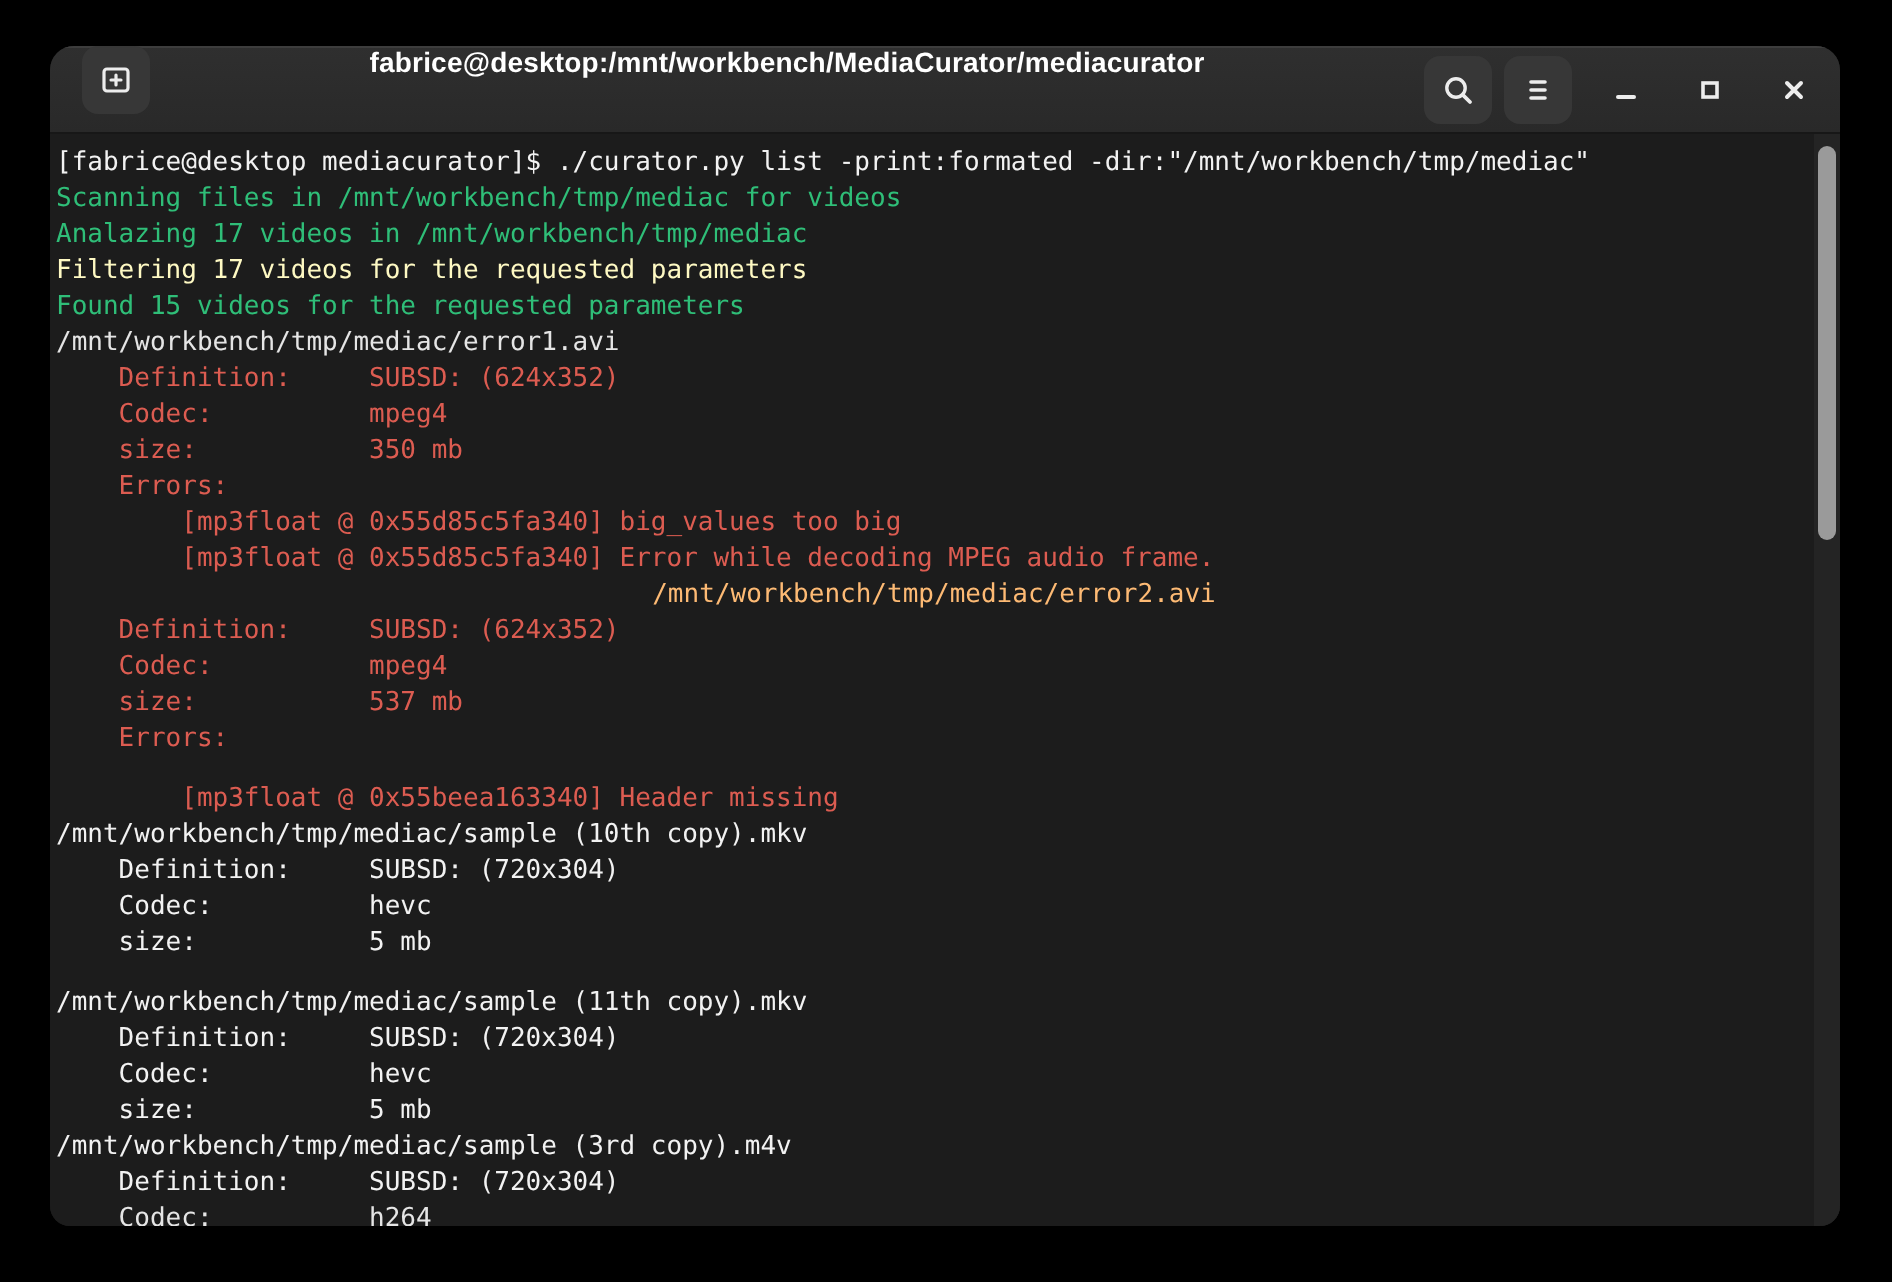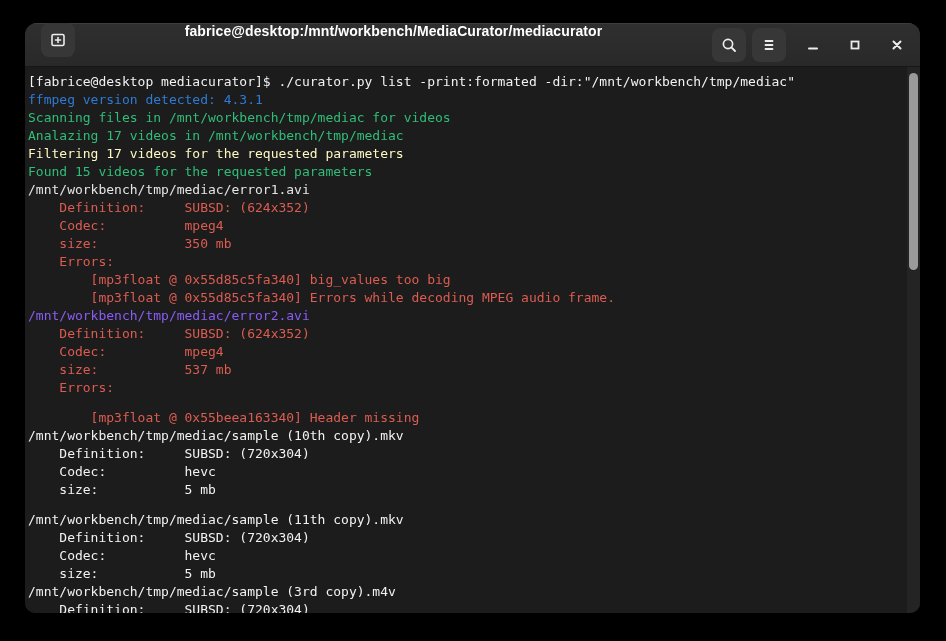--- a/index.html
+++ b/index.html
@@ -155,33 +155,32 @@
             <path d="M4.5 4.5 L11.5 11.5 M11.5 4.5 L4.5 11.5" stroke="#ededed" stroke-width="2" stroke-linecap="round"></path>
           </svg>
         </span>
       </button>
     </div>
   </div>
 
   <div class="terminal">
     <div class="term-content">
         <div class="term-line" style="color: rgb(242, 242, 242);">[fabrice@desktop mediacurator]$ ./curator.py list -print:formated -dir:"/mnt/workbench/tmp/mediac"</div>
-        <div class="term-line" style="color: rgb(46, 123, 214);">ffmpeg version detected: 4.3.1</div>
         <div class="term-line" style="color: rgb(47, 190, 120);">Scanning files in /mnt/workbench/tmp/mediac for videos</div>
         <div class="term-line" style="color: rgb(47, 190, 120);">Analazing 17 videos in /mnt/workbench/tmp/mediac</div>
         <div class="term-line" style="color: #fef9c3;">Filtering 17 videos for the requested parameters</div>
         <div class="term-line" style="color: rgb(47, 190, 120);">Found 15 videos for the requested parameters</div>
         <div class="term-line" style="color: #e5e5e5;">/mnt/workbench/tmp/mediac/error1.avi</div>
         <div class="term-line" style="color: rgb(220, 92, 81);">    Definition:     SUBSD: (624x352)</div>
         <div class="term-line" style="color: rgb(220, 92, 81);">    Codec:          mpeg4</div>
         <div class="term-line" style="color: rgb(220, 92, 81);">    size:           350 mb</div>
         <div class="term-line" style="color: rgb(220, 92, 81);">    Errors:</div>
         <div class="term-line" style="color: rgb(220, 92, 81);">        [mp3float @ 0x55d85c5fa340] big_values too big</div>
-        <div class="term-line" style="color: rgb(220, 92, 81);">        [mp3float @ 0x55d85c5fa340] Errors while decoding MPEG audio frame.</div>
-        <div class="term-line" style="color: #8b5cf6;">/mnt/workbench/tmp/mediac/error2.avi</div>
+        <div class="term-line" style="color: rgb(220, 92, 81);">        [mp3float @ 0x55d85c5fa340] Error while decoding MPEG audio frame.</div>
+        <div class="term-line" style="color: #fdba74; text-align: center;">/mnt/workbench/tmp/mediac/error2.avi</div>
         <div class="term-line" style="color: rgb(220, 92, 81);">    Definition:     SUBSD: (624x352)</div>
         <div class="term-line" style="color: rgb(220, 92, 81);">    Codec:          mpeg4</div>
         <div class="term-line" style="color: rgb(220, 92, 81);">    size:           537 mb</div>
         <div class="term-line" style="color: rgb(220, 92, 81);">    Errors:</div>
         <div class="term-line" style="color: rgb(220, 92, 81); margin-top: 12px;">        [mp3float @ 0x55beea163340] Header missing</div>
         <div class="term-line" style="color: rgb(242, 242, 242);">/mnt/workbench/tmp/mediac/sample (10th copy).mkv</div>
         <div class="term-line" style="color: rgb(242, 242, 242);">    Definition:     SUBSD: (720x304)</div>
         <div class="term-line" style="color: rgb(242, 242, 242);">    Codec:          hevc</div>
         <div class="term-line" style="color: rgb(242, 242, 242);">    size:           5 mb</div>
         <div class="term-line" style="color: rgb(242, 242, 242); margin-top: 12px;">/mnt/workbench/tmp/mediac/sample (11th copy).mkv</div>

